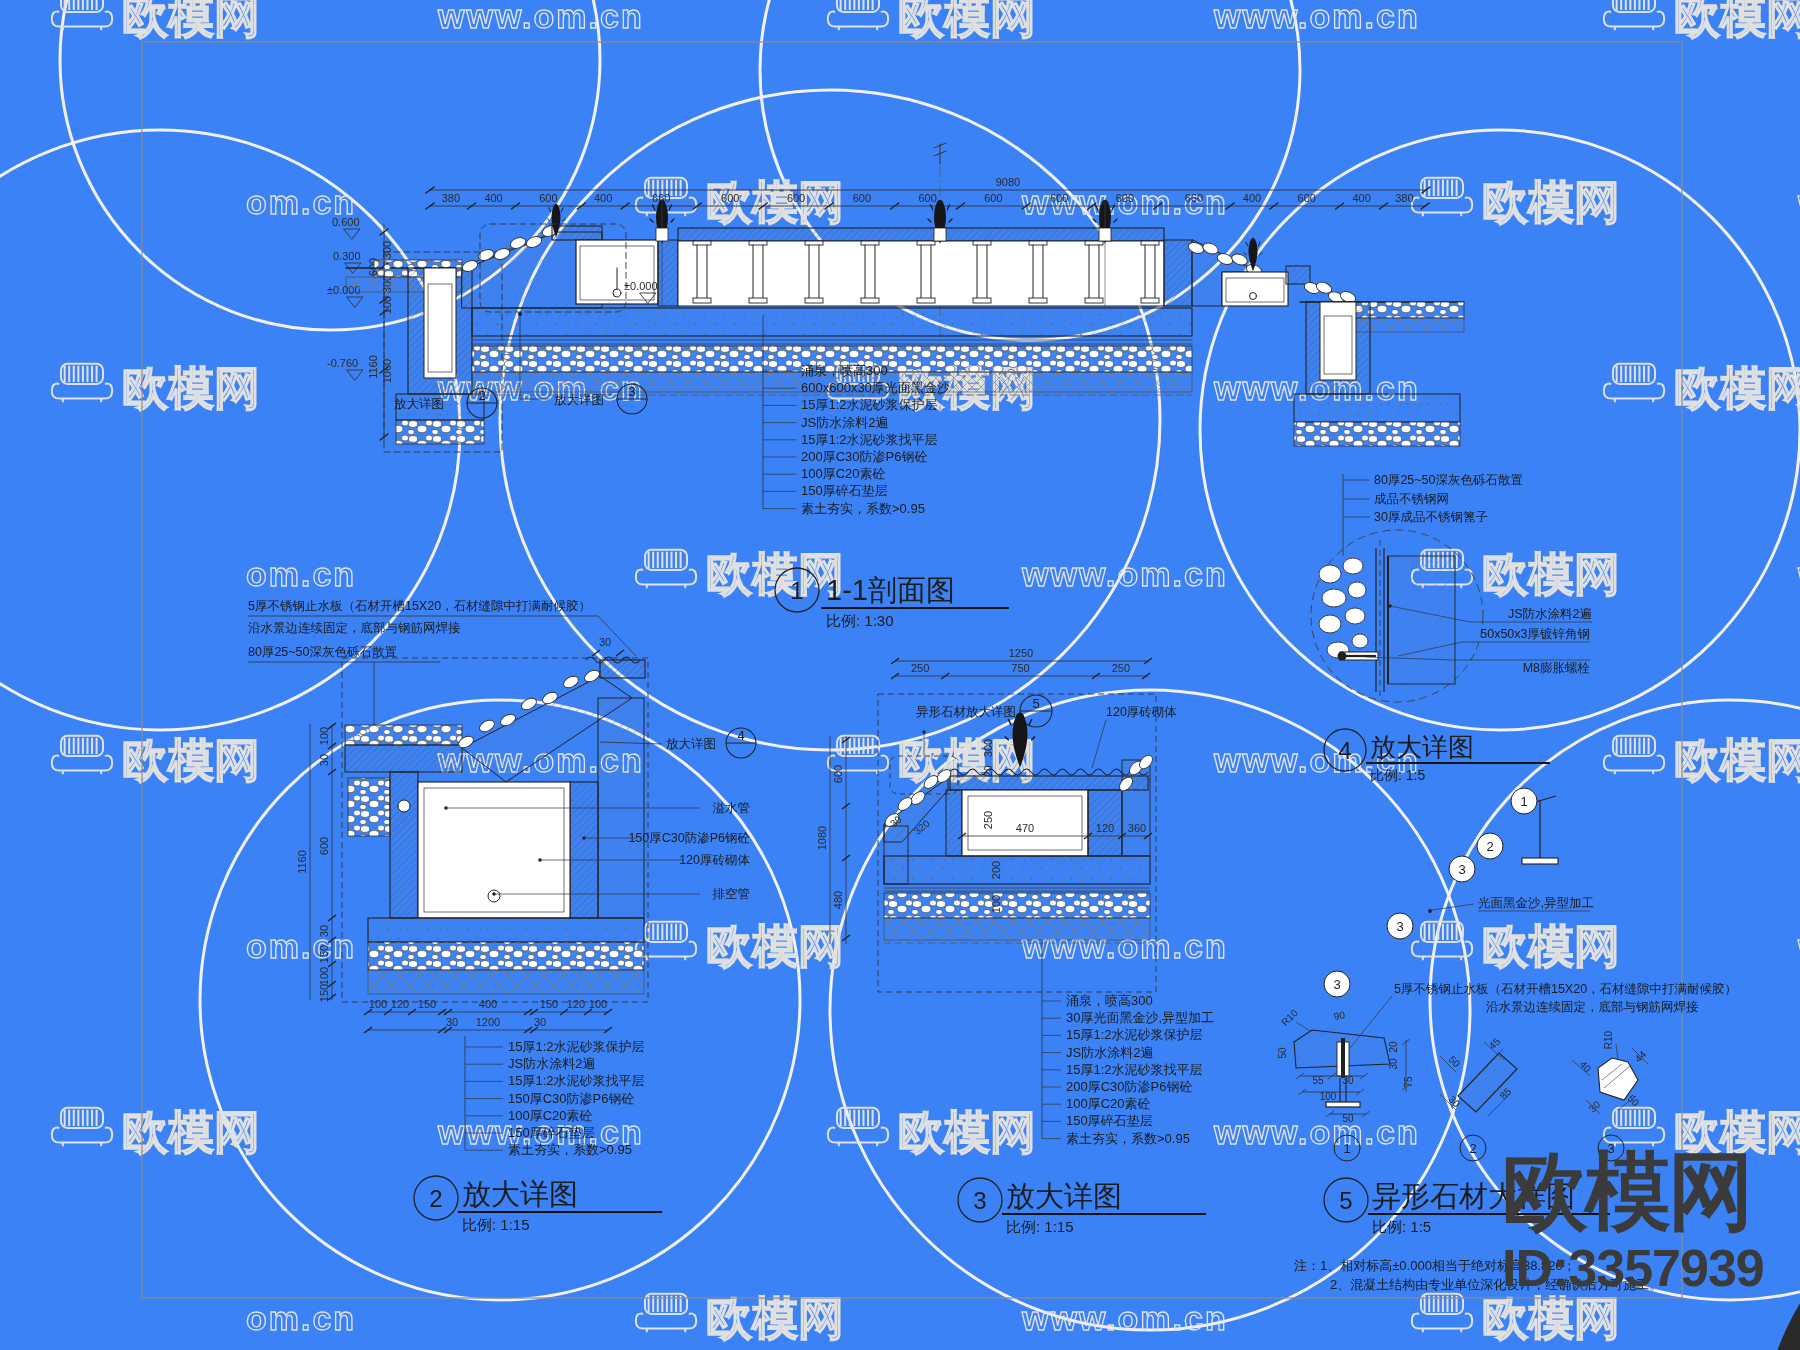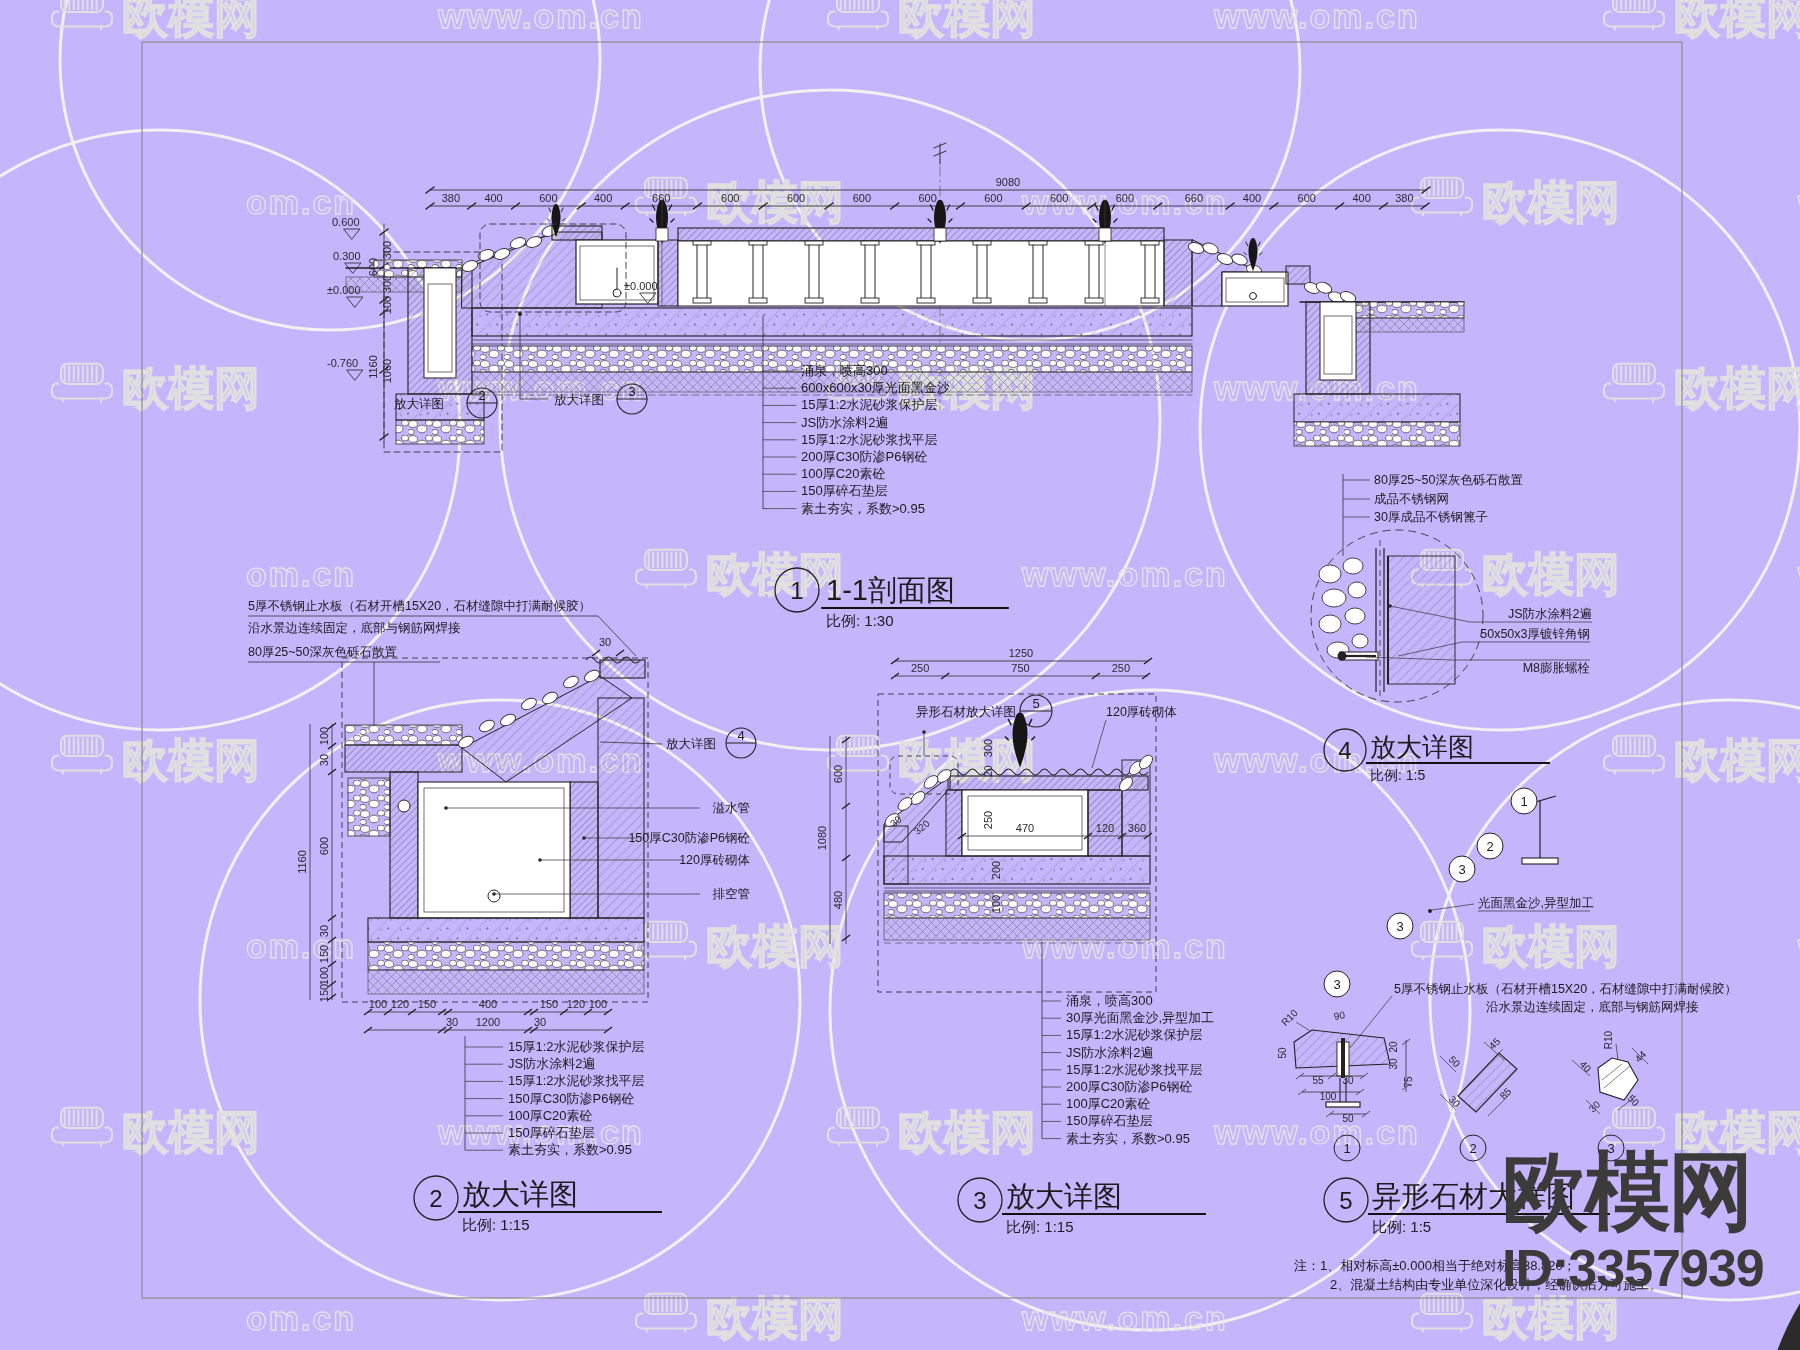--- a/index.html
+++ b/index.html
@@ -1,16 +1,16 @@
 <!DOCTYPE html>
 <html><head>
 <meta charset="utf-8">
 <style>
   html,body{margin:0;padding:0;background:#fff;}
-  .stage{position:relative;width:1800px;height:1350px;background:#c4b5fd;overflow:hidden;
+  .stage{position:relative;width:1800px;height:1350px;background:#3b82f6;overflow:hidden;
          font-family:"Liberation Sans",sans-serif;}
   svg{position:absolute;left:0;top:0;}
   svg text{font-family:"Liberation Sans",sans-serif;fill:#1c1c1c;}
   .td{font-size:11px;fill:#2a2a2a;}
   .tds{font-size:10px;fill:#2a2a2a;}
   .tl{font-size:12.5px;}
   .tn{font-size:13px;}
   .tt{font-size:29px;}
   .tt4{font-size:26px;}
   .ts{font-size:15px;}

